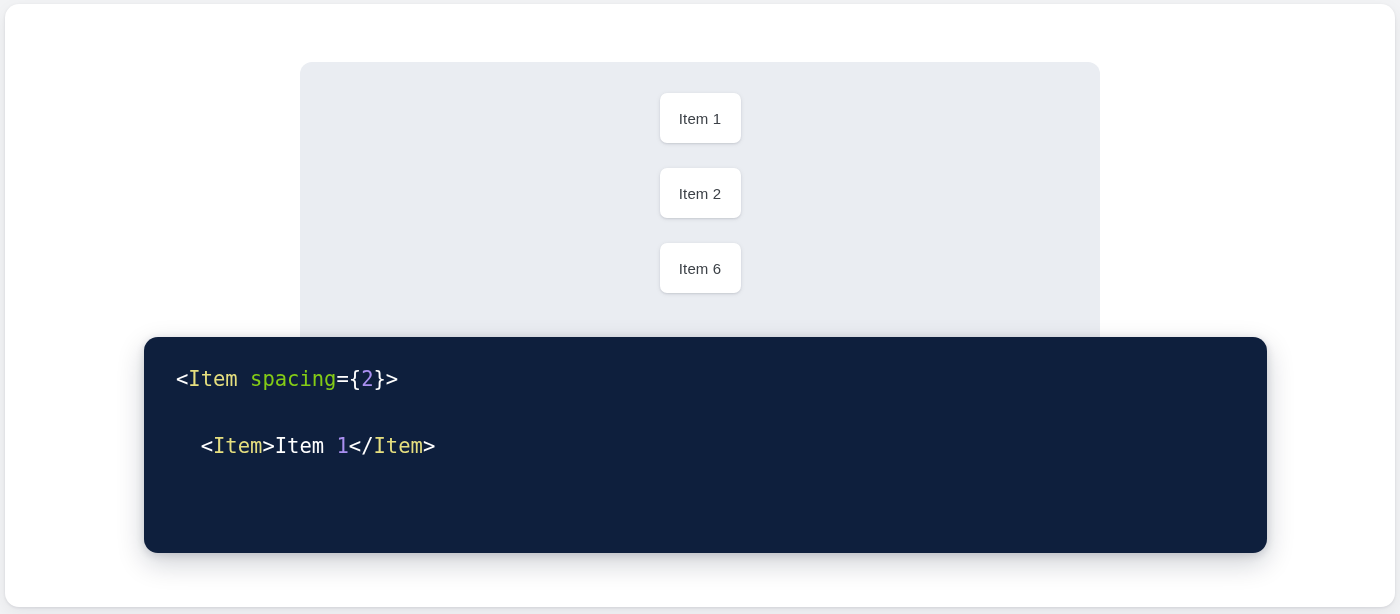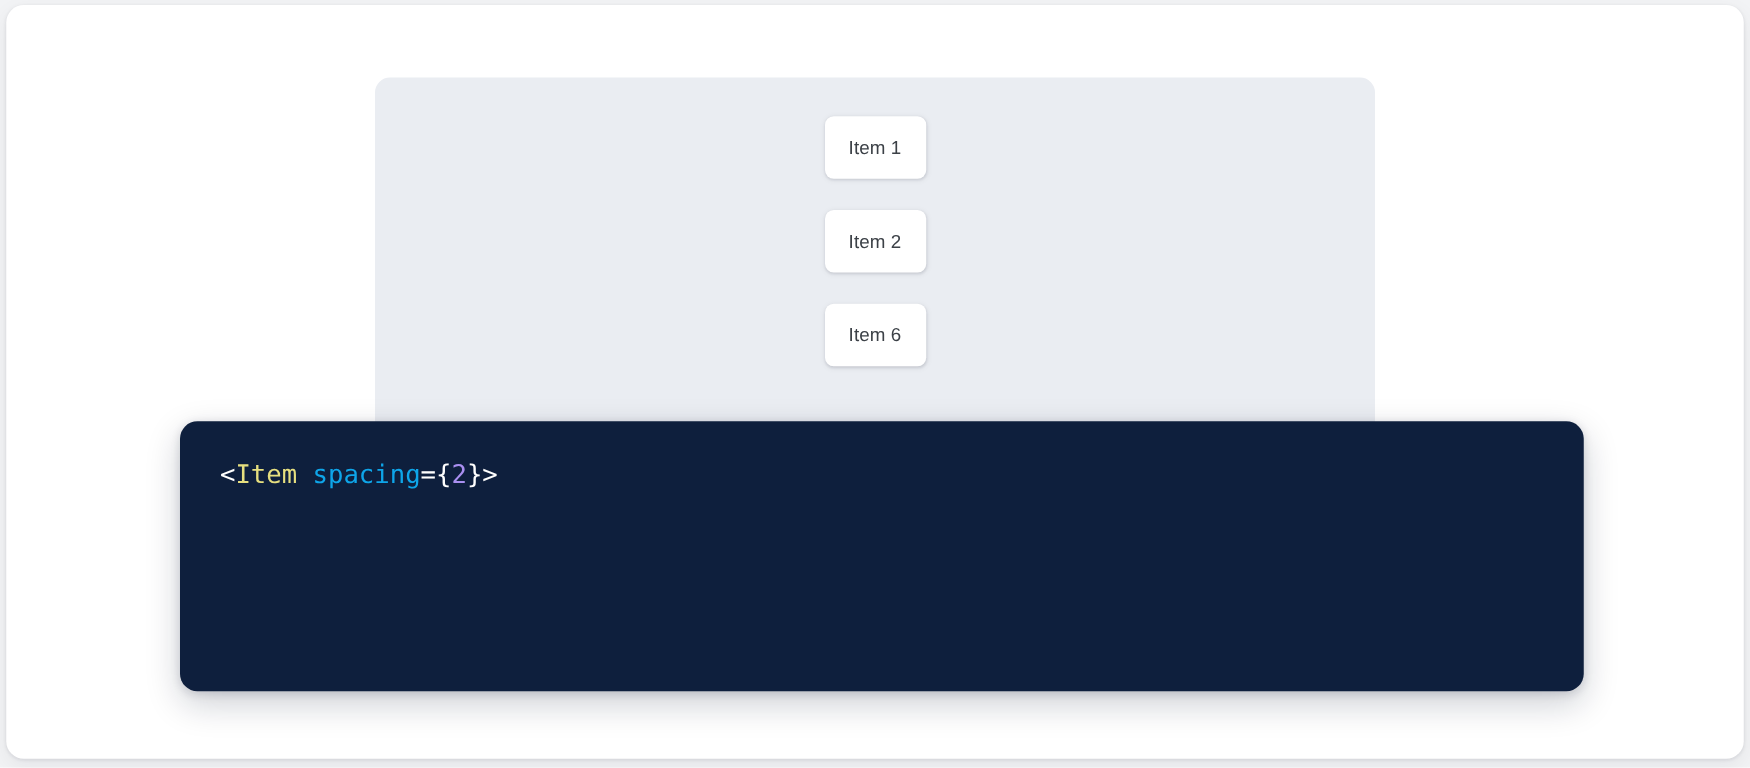--- a/index.html
+++ b/index.html
@@ -92,21 +92,21 @@
     white-space: pre;
     color: #ffffff;
     letter-spacing: 0px;
   }
 
   .code-line { display: block; }
 
   
   .tok-punct  { color: #ffffff; }
   .tok-tag    { color: #e6df7f; }
-  .tok-attr   { color: #0ea5e9; }
+  .tok-attr   { color: #84cc16; }
   .tok-num    { color: #a98ff0; }
   .tok-text   { color: #ffffff; }
 </style>
 </head>
 <body>
 
 <div id="app-card">
 
   <div id="preview-panel">
     <div id="stack-demo">
@@ -117,17 +117,18 @@
         <span>Item 2</span>
       </div>
       <div class="stack-item">
         <span>Item 6</span>
       </div>
     </div>
   </div>
 
   <div id="code-block">
     <pre id="code-pre"><span class="code-line"><span class="tok-punct">&lt;</span><span class="tok-tag">Item</span><span class="tok-text"> </span><span class="tok-attr">spacing</span><span class="tok-punct">={</span><span class="tok-num">2</span><span class="tok-punct">}&gt;</span></span>
+<span class="code-line"><span class="tok-text">  </span><span class="tok-punct">&lt;</span><span class="tok-tag">Item</span><span class="tok-punct">&gt;</span><span class="tok-text">Item </span><span class="tok-num">1</span><span class="tok-punct">&lt;/</span><span class="tok-tag">Item</span><span class="tok-punct">&gt;</span></span>
 
 </pre>
   </div>
 
 </div>
 
 </body></html>

